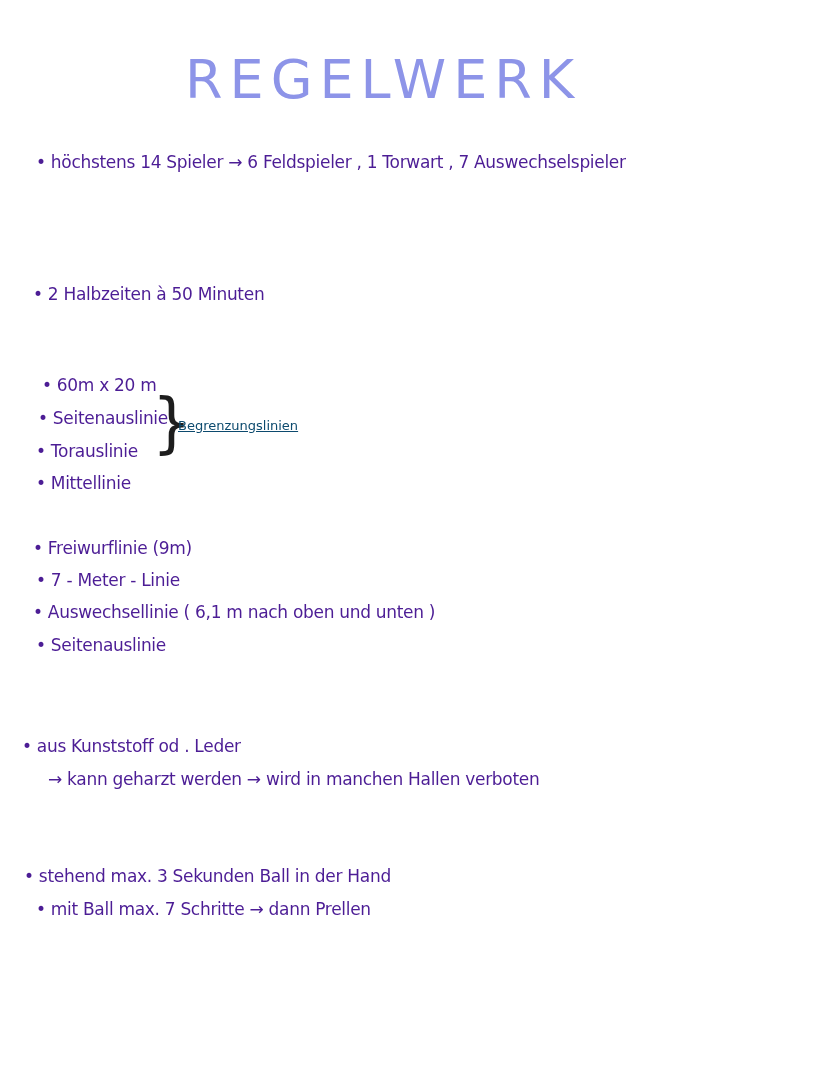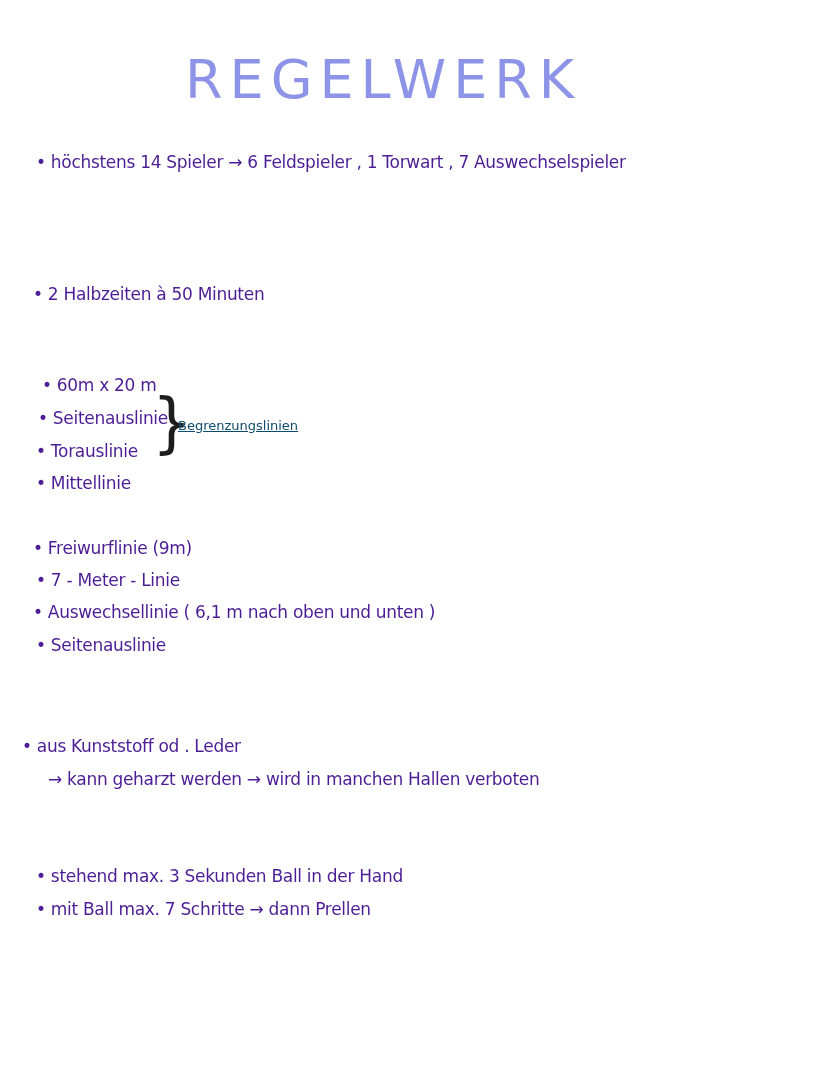--- a/index.html
+++ b/index.html
@@ -76,16 +76,16 @@
   <div class="line" style="top:570px;left:36px">• 7 - Meter - Linie</div>
   <div class="line" style="top:602px;left:33px">• Auswechsellinie   ( 6,1 m  nach  oben  und unten )</div>
   <div class="line" style="top:635px;left:36px">• Seitenauslinie</div>
 
   <span class="brace">}</span>
   <span class="brace-label">Begrenzungslinien</span>
 
   <div class="line" style="top:769px;left:48px">→ kann  geharzt   werden  → wird  in  manchen   Hallen   verboten</div>
   <div class="line" style="top:736px;left:22px">• aus  Kunststoff   od .  Leder</div>
 
-  <div class="line" style="top:866px;left:36px">• stehend   max.  3  Sekunden  Ball  in  der   Hand</div>
+  <div class="line" style="top:866px;left:24px">• stehend   max.  3  Sekunden  Ball  in  der   Hand</div>
   <div class="line" style="top:899px;left:36px">• mit  Ball   max.  7 Schritte    → dann  Prellen</div>
 
 </div>
 
 </body></html>

